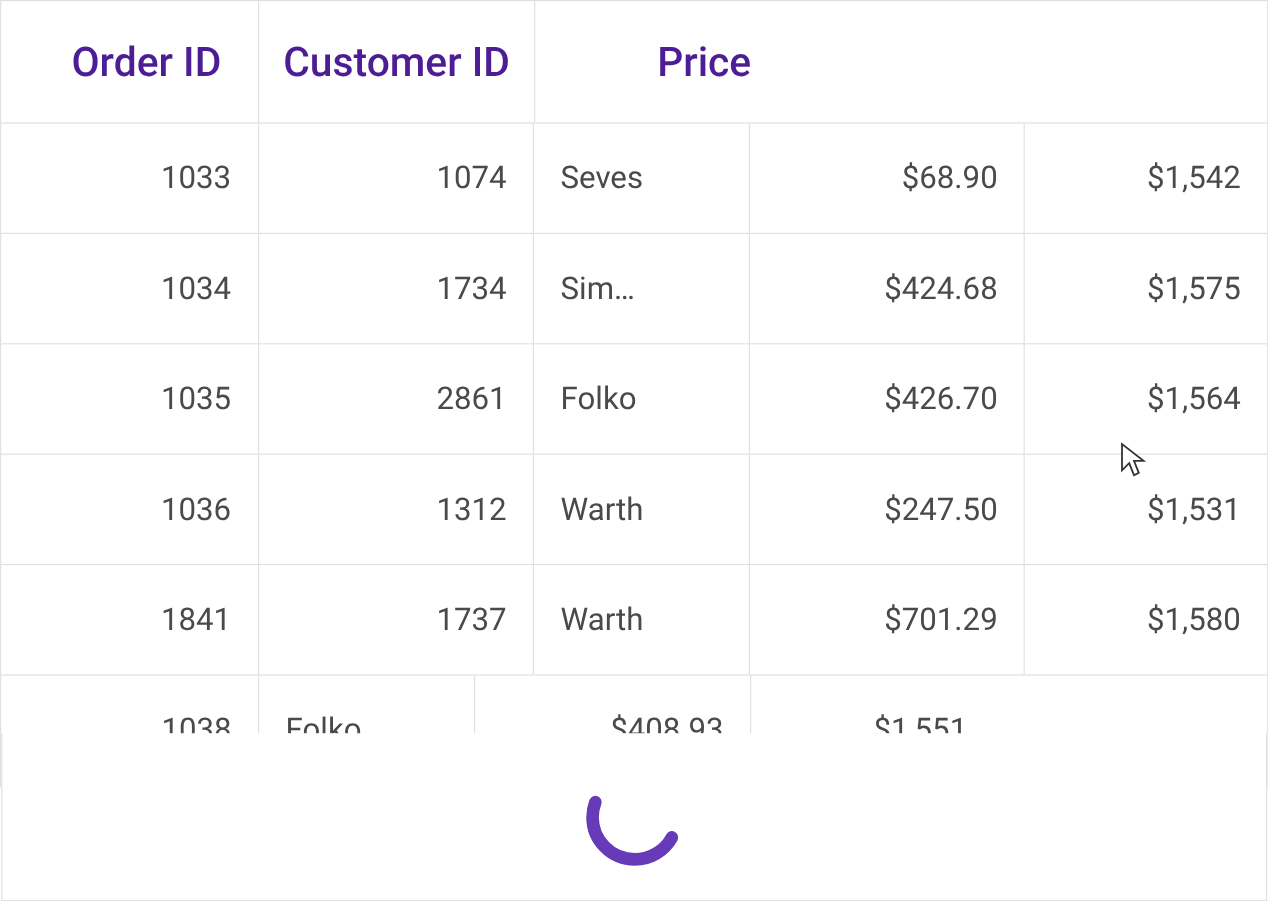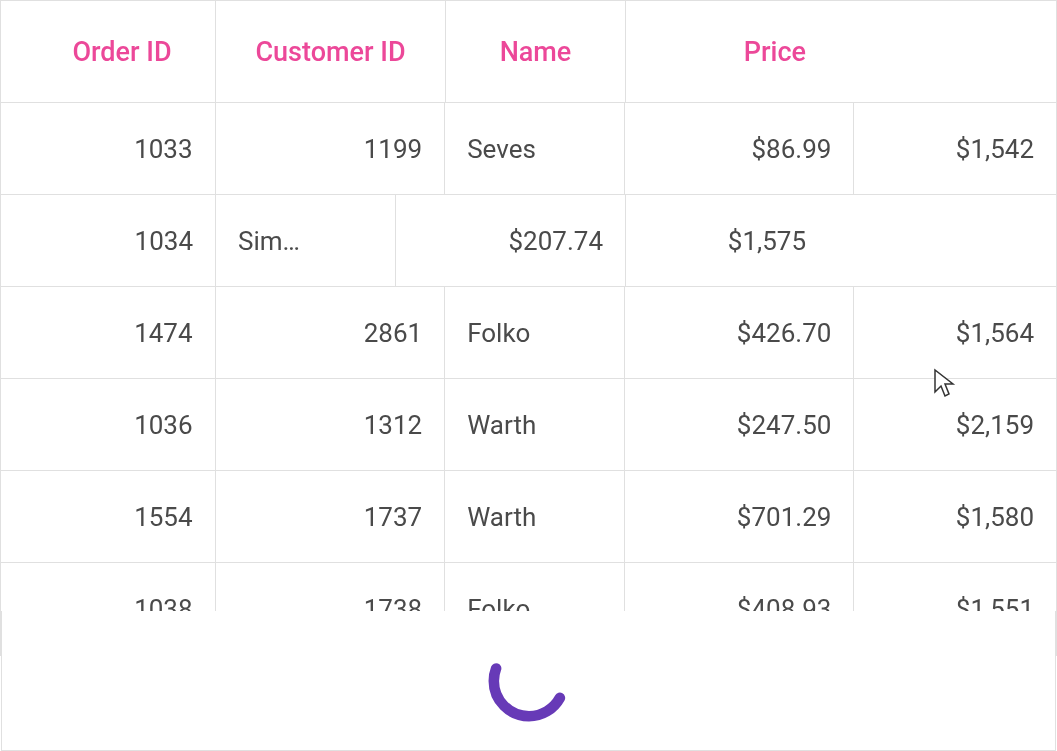--- a/index.html
+++ b/index.html
@@ -45,22 +45,22 @@
       overflow: hidden;
       white-space: nowrap;
       text-overflow: ellipsis;
     }
     .cell:last-child {
       border-right: none;
       text-align: right;
     }
     .header-cell {
       font-weight: 500;
-      color: #ec4899;
-      font-size: 27px;
+      color: #4c1d95;
+      font-size: 34px;
     }
     .col-order-id {
       width: 215px;
       justify-content: flex-end;
       text-align: right;
     }
     .col-customer-id {
       width: 230px;
       justify-content: flex-end;
       text-align: right;
@@ -142,76 +142,75 @@
     }
   </style>
 </head>
 <body>
 
 <div class="table-container">
   <div class="table">
     <div class="row header-row">
       <div class="cell header-cell col-order-id">Order ID</div>
       <div class="cell header-cell col-customer-id">Customer ID</div>
-      <div class="cell header-cell col-name">Name</div>
       <div class="cell header-cell col-price">Price</div>
     </div>
 
     <div class="row data-row">
       <div class="cell col-order-id">1033</div>
-      <div class="cell col-customer-id">1199</div>
+      <div class="cell col-customer-id">1074</div>
       <div class="cell col-name">
           <span class="ellipsis">Seves</span>
         </div>
-      <div class="cell col-freight">$86.99</div>
+      <div class="cell col-freight">$68.90</div>
       <div class="cell col-price">$1,542</div>
     </div>
 
     <div class="row data-row">
       <div class="cell col-order-id">1034</div>
+      <div class="cell col-customer-id">1734</div>
       <div class="cell col-name">
           <span class="ellipsis">Sim…</span>
         </div>
-      <div class="cell col-freight">$207.74</div>
+      <div class="cell col-freight">$424.68</div>
       <div class="cell col-price">$1,575</div>
     </div>
 
     <div class="row data-row">
-      <div class="cell col-order-id">1474</div>
+      <div class="cell col-order-id">1035</div>
       <div class="cell col-customer-id">2861</div>
       <div class="cell col-name">
           <span class="ellipsis">Folko</span>
         </div>
       <div class="cell col-freight">$426.70</div>
       <div class="cell col-price">$1,564</div>
     </div>
 
     <div class="row data-row">
       <div class="cell col-order-id">1036</div>
       <div class="cell col-customer-id">1312</div>
       <div class="cell col-name">
           <span class="ellipsis">Warth</span>
         </div>
       <div class="cell col-freight">$247.50</div>
-      <div class="cell col-price">$2,159</div>
-    </div>
-
-    <div class="row data-row">
-      <div class="cell col-order-id">1554</div>
+      <div class="cell col-price">$1,531</div>
+    </div>
+
+    <div class="row data-row">
+      <div class="cell col-order-id">1841</div>
       <div class="cell col-customer-id">1737</div>
       <div class="cell col-name">
           <span class="ellipsis">Warth</span>
         </div>
       <div class="cell col-freight">$701.29</div>
       <div class="cell col-price">$1,580</div>
     </div>
 
     <div class="row data-row">
       <div class="cell col-order-id">1038</div>
-      <div class="cell col-customer-id">1738</div>
       <div class="cell col-name">
           <span class="ellipsis">Folko</span>
         </div>
       <div class="cell col-freight">$408.93</div>
       <div class="cell col-price">$1,551</div>
     </div>
   </div>
 </div>
 
 <div class="loading-area">

